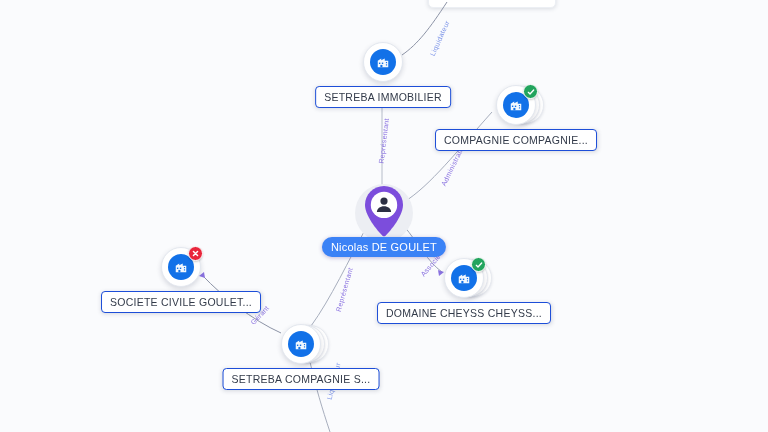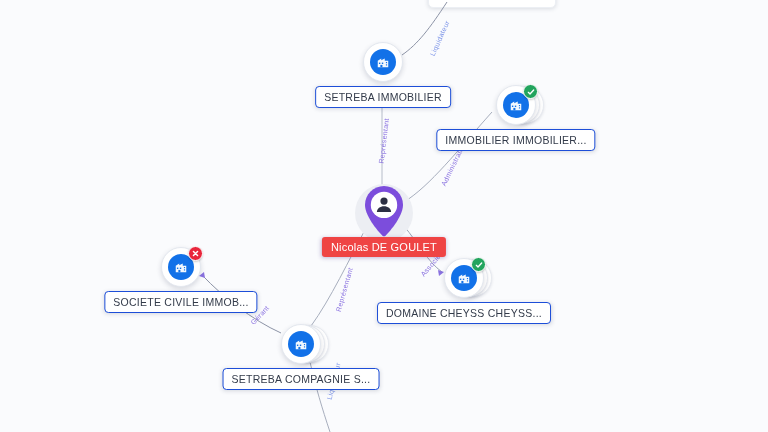--- a/index.html
+++ b/index.html
@@ -46,23 +46,23 @@
         box-shadow:0 1px 4px rgba(30,40,70,.17);}
 
   
   .person{position:absolute;transform:translate(-50%,-50%);}
   .halo{position:absolute;left:50%;top:50%;transform:translate(-50%,-50%);
         width:58px;height:58px;border-radius:50%;background:#eceef3;}
   .pin{position:absolute;left:50%;top:50%;transform:translate(-50%,-54%);
         width:44px;height:52px;}
   .plabel{position:absolute;left:50%;transform:translateX(-50%);
         top:24px;white-space:nowrap;
-        background:#ef4444;color:#ffffff;
+        background:#3b82f6;color:#ffffff;
         font-size:11px;letter-spacing:.2px;
-        padding:4px 9px;border-radius:3px;
+        padding:4px 9px;border-radius:10px;
         box-shadow:0 1px 4px rgba(60,30,130,.3);}
 
   
   .elabel{position:absolute;white-space:nowrap;
         font-size:7px;letter-spacing:.3px;
         transform-origin:0 50%;}
   .elabel.purple{color:#8a72e0;}
   .elabel.blue{color:#7b93e8;}
 
   .toppill{position:absolute;background:#fff;border:1px solid #eceff4;
@@ -142,42 +142,42 @@
           <rect x="10" y="13" width="2.4" height="2.4" fill="#1271e8"></rect>
           <rect x="7.5" y="17" width="3.5" height="4" fill="#1271e8"></rect>
         </svg>
       </div>
       <div class="badge ok">
         <svg width="8" height="8" viewBox="0 0 24 24" fill="none" stroke="#fff" stroke-width="4" stroke-linecap="round" stroke-linejoin="round">
           <path d="M4 13l5 5L20 6"></path>
         </svg>
       </div>
     </div>
-    <div class="nlabel">IMMOBILIER IMMOBILIER...</div>
+    <div class="nlabel">COMPAGNIE COMPAGNIE...</div>
   </div>
 
   <div class="node" style="left:181px;top:267px;">
     <div class="disc">
       <div class="iconcircle">
         <svg width="14" height="14" viewBox="0 0 24 24" fill="#fff">
           <path d="M3 21V10l6-4v3l6-3v4h6v11H3z" opacity=".95"></path>
           <rect x="17" y="12" width="2" height="2" fill="#1271e8"></rect>
           <rect x="17" y="16" width="2" height="2" fill="#1271e8"></rect>
           <rect x="5" y="13" width="2.4" height="2.4" fill="#1271e8"></rect>
           <rect x="10" y="13" width="2.4" height="2.4" fill="#1271e8"></rect>
           <rect x="7.5" y="17" width="3.5" height="4" fill="#1271e8"></rect>
         </svg>
       </div>
       <div class="badge bad">
         <svg width="7" height="7" viewBox="0 0 24 24" fill="none" stroke="#fff" stroke-width="5" stroke-linecap="round">
           <path d="M5 5l14 14M19 5L5 19"></path>
         </svg>
       </div>
     </div>
-    <div class="nlabel">SOCIETE CIVILE IMMOB...</div>
+    <div class="nlabel">SOCIETE CIVILE GOULET...</div>
   </div>
 
   <div class="node" style="left:464px;top:278px;">
     <div class="stack s3"></div>
     <div class="stack s2"></div>
     <div class="disc">
       <div class="iconcircle">
         <svg width="14" height="14" viewBox="0 0 24 24" fill="#fff">
           <path d="M3 21V10l6-4v3l6-3v4h6v11H3z" opacity=".95"></path>
           <rect x="17" y="12" width="2" height="2" fill="#1271e8"></rect>

